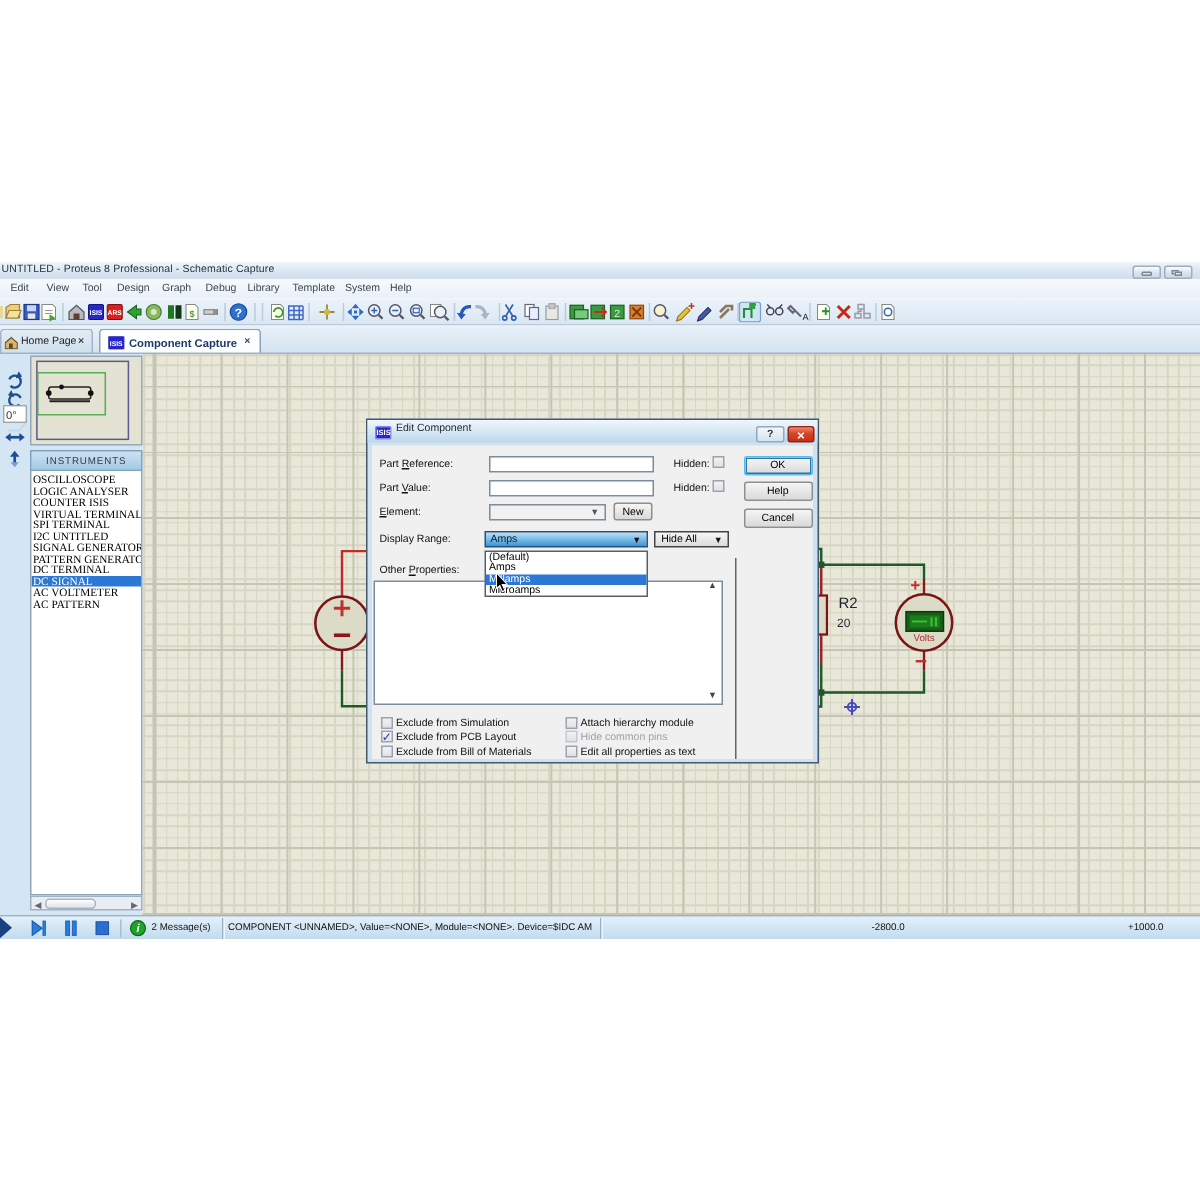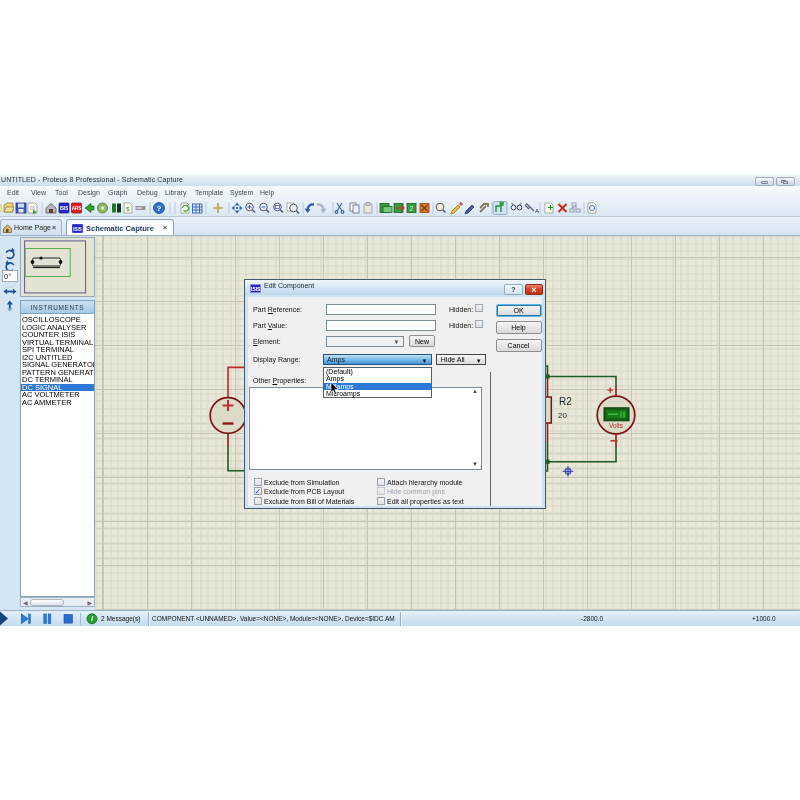--- a/index.html
+++ b/index.html
@@ -25,21 +25,21 @@
 #canvas{position:absolute;left:95px;top:62px;width:705px;height:374px;background-color:#e8e7d8;
 background-image:
  repeating-linear-gradient(90deg,#c6c5b5 0 1px,transparent 1px 44px),
  repeating-linear-gradient(0deg,#c6c5b5 0 1px,transparent 1px 44px),
  repeating-linear-gradient(90deg,#d7d6c5 0 1px,transparent 1px 7.5px),
  repeating-linear-gradient(0deg,#d7d6c5 0 1px,transparent 1px 7.5px);
 background-position:8px 0,0 0,0.5px 0,0 1.5px;}
 #pv{position:absolute;left:20px;top:63px;width:75px;height:60px;background:#e3e2d3;border:1px solid #98a8b4;}
 #ihdr{position:absolute;left:20px;top:126px;width:75px;height:14px;background:linear-gradient(#cde2f2,#a5c9e4);border:1px solid #7fa2bf;font-size:6.5px;color:#2c3d4b;text-align:center;line-height:13px;letter-spacing:.6px;}
 #ilist{position:absolute;left:20px;top:140px;width:75px;height:283px;background:#fff;border:1px solid #8fa5b5;border-top:none;overflow:hidden;padding-top:2px;}
-.irow{position:relative;height:7.5px;font-size:7.5px;line-height:7.6px;color:#000;white-space:nowrap;padding-left:1px;letter-spacing:0px;}
+.irow{position:relative;height:7.5px;font-size:7.5px;line-height:7.6px;color:#000;white-space:nowrap;padding-left:1px;letter-spacing:0px;font-family:Liberation Serif, serif;}
 .irow.sel{background:#2c78d4;color:#fff;}
 #hsb{position:absolute;left:20px;top:423px;width:75px;height:10px;background:#e8eef4;border:1px solid #9fb2c2;}
 
 #sbar{position:absolute;left:0;top:436px;width:800px;height:16px;background:linear-gradient(#e3f0fa,#c3dbee);border-top:1px solid #9cb4ca;}
 #sbar .txt{position:absolute;top:4px;font-size:6.5px;color:#111;}
 
 #dlg{position:absolute;left:244px;top:105px;width:302px;height:230px;background:#cfe2f2;border:1px solid #42586e;}
 #dlgc{position:absolute;left:3px;top:17px;width:294px;height:209px;background:#f0f0f0;}
 #dlgt{position:absolute;left:3px;top:2px;font-size:7px;color:#1a2530;width:290px;}
 .lbl{position:absolute;font-size:7px;color:#111;white-space:nowrap;}
@@ -220,21 +220,21 @@
           <rect x="3" y="5" width="2.5" height="3.5" fill="#604830"></rect>
         </svg>
         <span style="position:absolute;left:13px;top:4px;font-size:7px;color:#222;">Home Page</span>
         <span class="x" style="left:51px;">×</span>
       </div>
  <div class="tab" id="tab2">
         <svg style="position:absolute;left:5px;top:4px;" width="11" height="9" viewBox="0 0 11 9">
           <rect width="11" height="9" rx="1" fill="#2726ca" stroke="#8888dd" stroke-width="0.6"></rect>
           <text x="5.5" y="6.8" font-size="4.5" fill="#fff" text-anchor="middle" font-weight="bold">ISIS</text>
         </svg>
-        <span style="position:absolute;left:19px;top:3.5px;font-size:7.5px;font-weight:bold;color:#1e3a66;">Schematic Capture</span>
+        <span style="position:absolute;left:19px;top:3.5px;font-size:7.5px;font-weight:bold;color:#1e3a66;">Component Capture</span>
         <span class="x" style="right:6px;">×</span>
       </div>
 </div>
 <div id="lstrip"></div>
 <svg class="abs" style="left:0;top:62px;" width="20" height="374" viewBox="0 0 20 374">
  <g fill="none" stroke="#1f4f93" stroke-width="1.6">
   <path d="M6.2 16.8 a4 4 0 1 1 0.8 4.4"></path>
         <path d="M12.3 12 l1.8 2.8 -3.4 0.9" fill="#1f4f93" stroke-width="0.8"></path>
   <path d="M13.8 29.3 a4 4 0 1 0 -0.8 4.4"></path>
         <path d="M7.7 24.5 l-1.8 2.8 3.4 0.9" fill="#1f4f93" stroke-width="0.8"></path>
@@ -309,21 +309,21 @@
 <div class="irow">LOGIC ANALYSER</div>
 <div class="irow">COUNTER ISIS</div>
 <div class="irow">VIRTUAL TERMINAL</div>
 <div class="irow">SPI TERMINAL</div>
 <div class="irow">I2C UNTITLED</div>
 <div class="irow">SIGNAL GENERATOR</div>
 <div class="irow">PATTERN GENERATO</div>
 <div class="irow">DC TERMINAL</div>
 <div class="irow sel">DC SIGNAL</div>
 <div class="irow">AC VOLTMETER</div>
-<div class="irow">AC AMMETER</div>
+<div class="irow">AC PATTERN</div>
 </div>
 <div id="hsb">
  <span style="position:absolute;left:2px;top:1px;font-size:6px;color:#667;">◀</span>
  <span style="position:absolute;right:2px;top:1px;font-size:6px;color:#667;">▶</span>
  <div style="position:absolute;left:9px;top:0.5px;width:34px;height:7px;background:linear-gradient(#fdfdfd,#dfe5ea);border:1px solid #a8b6c2;border-radius:3px;"></div>
 </div>
 <div id="dlg">
  <div style="position:absolute;left:0px;top:0px;width:300px;height:15px;background:linear-gradient(#f0f6fc,#dcebf7 40%,#bdd7ec);"></div>
  <div style="position:absolute;left:5px;top:3.5px;width:11px;height:9px;background:#2726ca;border:1px solid #8888dd;border-radius:1px;color:#fff;font-size:5px;line-height:8px;text-align:center;font-weight:bold;">ISIS</div>
  <div id="dlgt" style="left:19px;">Edit Component</div>

